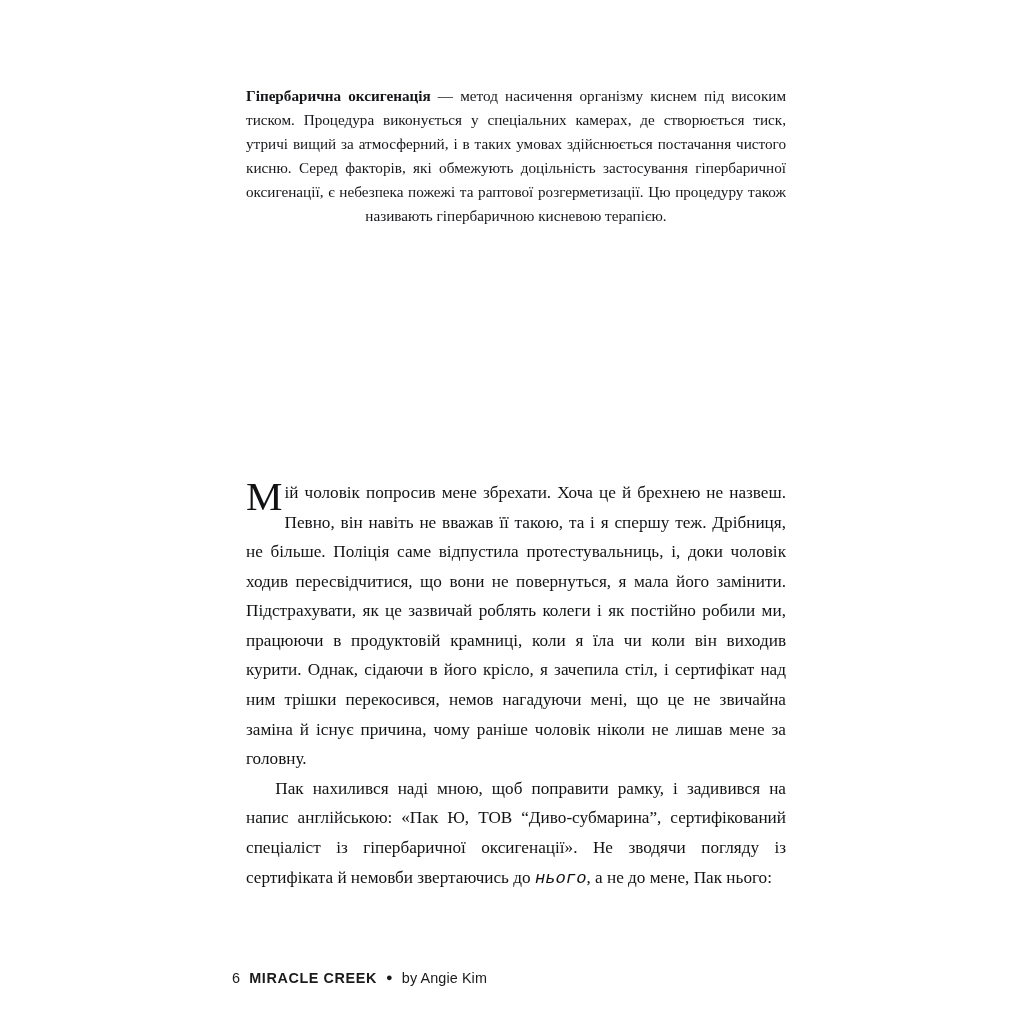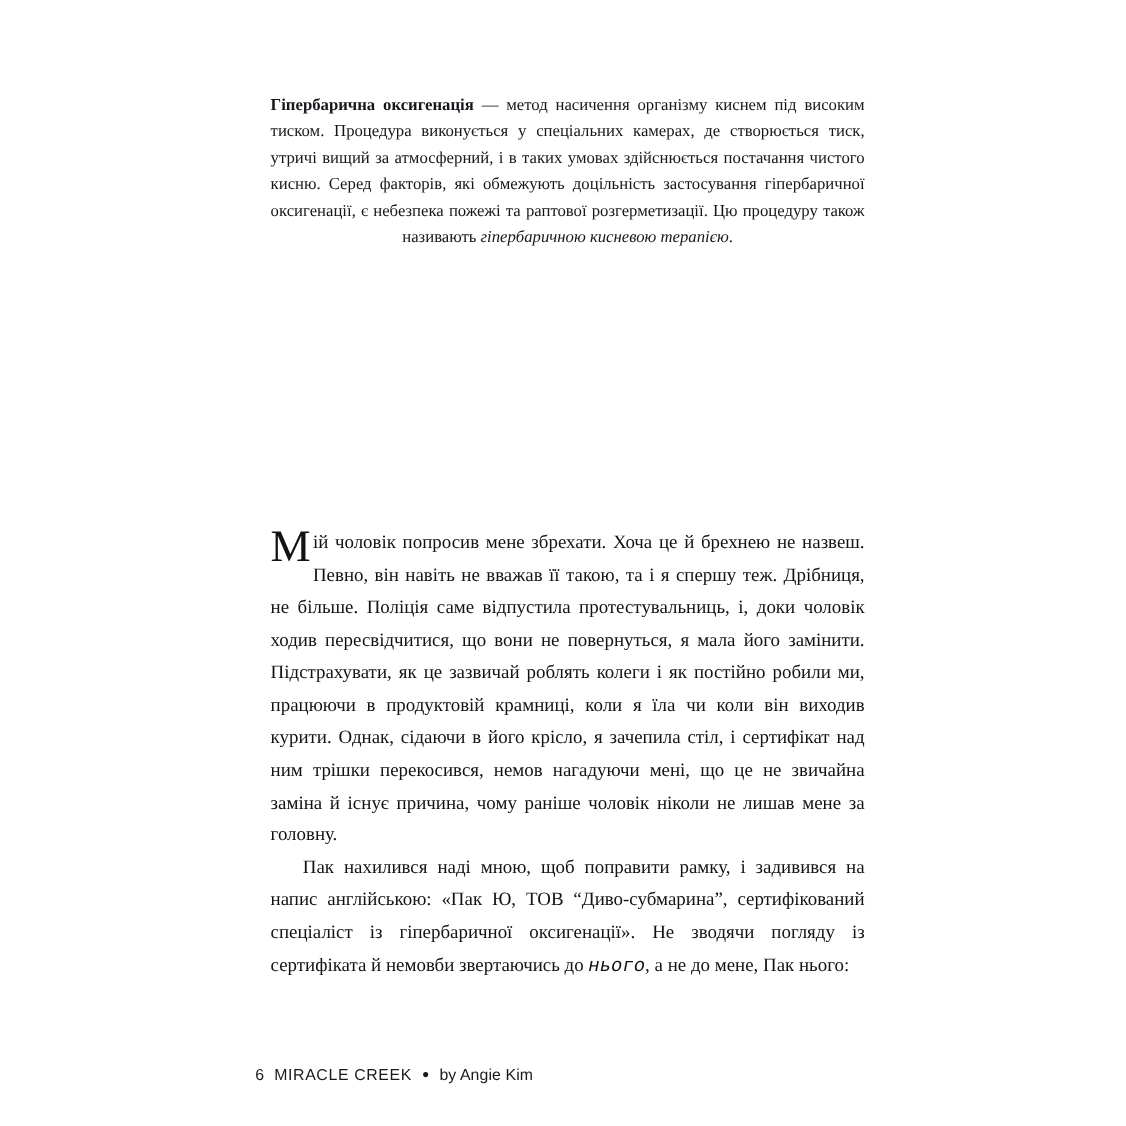--- a/index.html
+++ b/index.html
@@ -34,21 +34,20 @@
     text-align-last: center;
     font-size: 15.2px;
     line-height: 1.58;
     color: #15161a;
   }
   .epigraph .term {
     font-weight: bold;
     margin-top: 12px;
   }
   .epigraph .italic {
-    font-style: italic;
   }
   .epigraph-attrib {
     position: absolute;
     left: 246px;
     top: 232px;
     width: 540px;
     text-align: right;
     font-size: 14.6px;
     color: #15161a;
   }
@@ -98,21 +97,21 @@
     color: #1a1a1a;
     display: flex;
     align-items: baseline;
     gap: 9px;
     letter-spacing: 0.2px;
   }
   .footer .pageno {
     font-size: 14.4px;
   }
   .footer .booktitle {
-    font-weight: normal;
+    font-weight: bold;
     letter-spacing: 0.6px;
   }
   .footer .bullet {
     font-size: 11px;
     position: relative;
     top: -2px;
   }
   .footer .author {
     letter-spacing: 0.1px;
     text-align: center;

